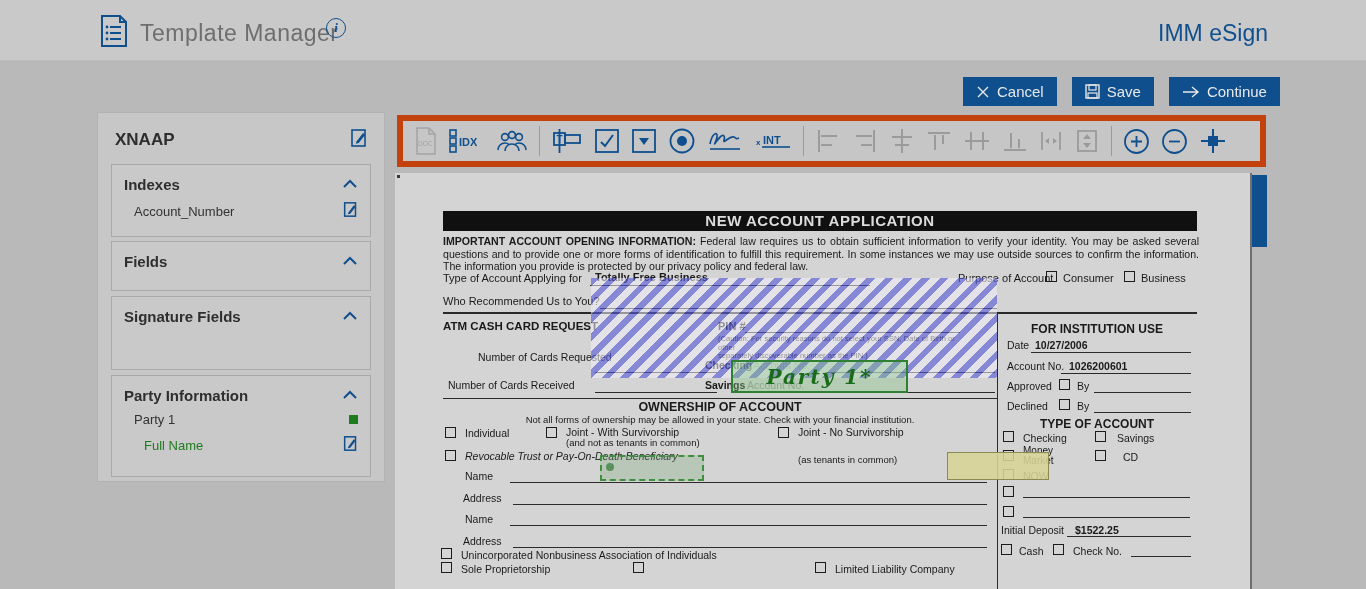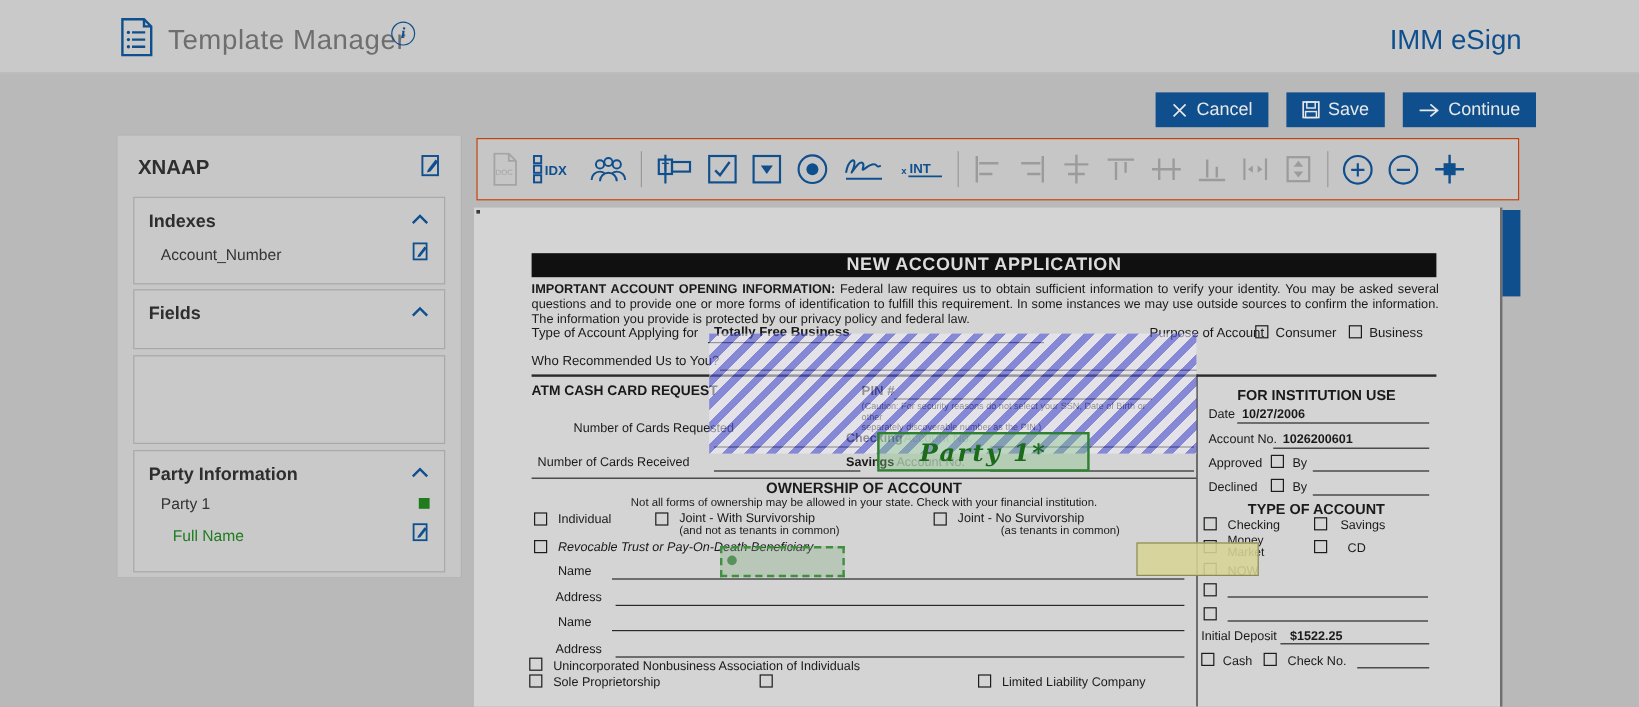--- a/index.html
+++ b/index.html
@@ -25,21 +25,21 @@
   .sb-box { position:absolute; left:13px; width:260px; background:#c9c9c9; border:1px solid #a9a9a9; }
   .sb-head { display:flex; justify-content:space-between; align-items:center; padding:10px 12px 6px 12px; }
   .sb-head .t { font-size:15px; font-weight:bold; color:#2e2e2e; }
   .sb-item { display:flex; justify-content:space-between; align-items:center; padding:2px 12px 6px 22px; }
   .sb-item .lbl { font-size:13px; color:#333; }
   .green-text { color:#1e7c1e !important; }
   .green-sq { width:9px; height:9px; background:#1e7c1e; display:inline-block; }
   .edit-ic, .chev { cursor:pointer; }
 
   
-  .toolbar { position:absolute; left:397px; top:115px; width:869px; height:52px; background:#c6c6c6; border:1px solid #c2410c; display:flex; align-items:center; gap:11px; padding:0 12px; }
+  .toolbar { position:absolute; left:397px; top:115px; width:869px; height:52px; background:#c6c6c6; border:6px solid #c2410c; display:flex; align-items:center; gap:11px; padding:0 12px; }
   .tb { display:flex; align-items:center; justify-content:center; cursor:pointer; }
   .tb-sep { width:1px; height:30px; background:#9a9a9a; }
   .tb svg { display:block; }
 
   
   .paper { position:absolute; left:395px; top:173px; width:855px; height:416px; background:#d4d4d4; overflow:hidden; }
   .paper .abs { position:absolute; }
   .ftxt { font-size:11px; color:#1a1a1a; white-space:nowrap; }
   .fb { font-weight:bold; }
   .fsm { font-size:9.5px; color:#1a1a1a; white-space:nowrap; }
@@ -139,20 +139,26 @@
   <div class="sb-box" style="top:128px; height:50px;">
     <div class="sb-head">
       <span class="t">Fields</span>
       <span class="chev"><svg width="16" height="10" viewBox="0 0 16 10">
             <path d="M2 8 L8 2 L14 8" fill="none" stroke="#0f4f8e" stroke-width="2"></path>
           </svg></span>
     </div>
   </div>
 
   <div class="sb-box" style="top:183px; height:74px;">
+    <div class="sb-head">
+      <span class="t">Signature Fields</span>
+      <span class="chev"><svg width="16" height="10" viewBox="0 0 16 10">
+            <path d="M2 8 L8 2 L14 8" fill="none" stroke="#0f4f8e" stroke-width="2"></path>
+          </svg></span>
+    </div>
   </div>
 
   <div class="sb-box" style="top:262px; height:102px;">
     <div class="sb-head">
       <span class="t">Party Information</span>
       <span class="chev"><svg width="16" height="10" viewBox="0 0 16 10">
             <path d="M2 8 L8 2 L14 8" fill="none" stroke="#0f4f8e" stroke-width="2"></path>
           </svg></span>
     </div>
     <div class="sb-item">
@@ -354,21 +360,21 @@
   <div class="abs" style="left:48px; top:241px; width:554px; text-align:center; font-size:9.5px; color:#1a1a1a;">Not all forms of ownership may be allowed in your state. Check with your financial institution.</div>
   <div class="abs" style="left:48px; top:227px; width:554px; text-align:center; font-size:12.5px; font-weight:bold; color:#1a1a1a;">OWNERSHIP OF ACCOUNT</div>
 
   <span class="cb" style="left:50px; top:254px;"></span>
   <span class="abs ftxt" style="left:70px; top:254px; font-size:10.5px;">Individual</span>
   <span class="cb" style="left:151px; top:254px;"></span>
   <span class="abs ftxt" style="left:171px; top:253px; font-size:10.5px;">Joint - With Survivorship</span>
   <span class="abs fsm" style="left:171px; top:264px;">(and not as tenants in common)</span>
   <span class="cb" style="left:383px; top:254px;"></span>
   <span class="abs ftxt" style="left:403px; top:253px; font-size:10.5px;">Joint - No Survivorship</span>
-  <span class="abs fsm" style="left:403px; top:264px;margin-left:36px;">(as tenants in common)</span>
+  <span class="abs fsm" style="left:403px; top:281px;">(as tenants in common)</span>
 
   <span class="cb" style="left:50px; top:277px;"></span>
   <span class="abs ftxt" style="left:70px; top:277px; font-size:10.5px;font-style:italic;">Revocable Trust or Pay-On-Death Beneficiary</span>
 
   <span class="abs ftxt" style="left:70px; top:297px; font-size:10.5px;">Name</span>
   <div class="fline" style="left:115px; top:309px; width:477px;"></div>
   <span class="abs ftxt" style="left:68px; top:319px; font-size:10.5px;">Address</span>
   <div class="fline" style="left:118px; top:331px; width:474px;"></div>
   <span class="abs ftxt" style="left:70px; top:340px; font-size:10.5px;">Name</span>
   <div class="fline" style="left:115px; top:352px; width:477px;"></div>

